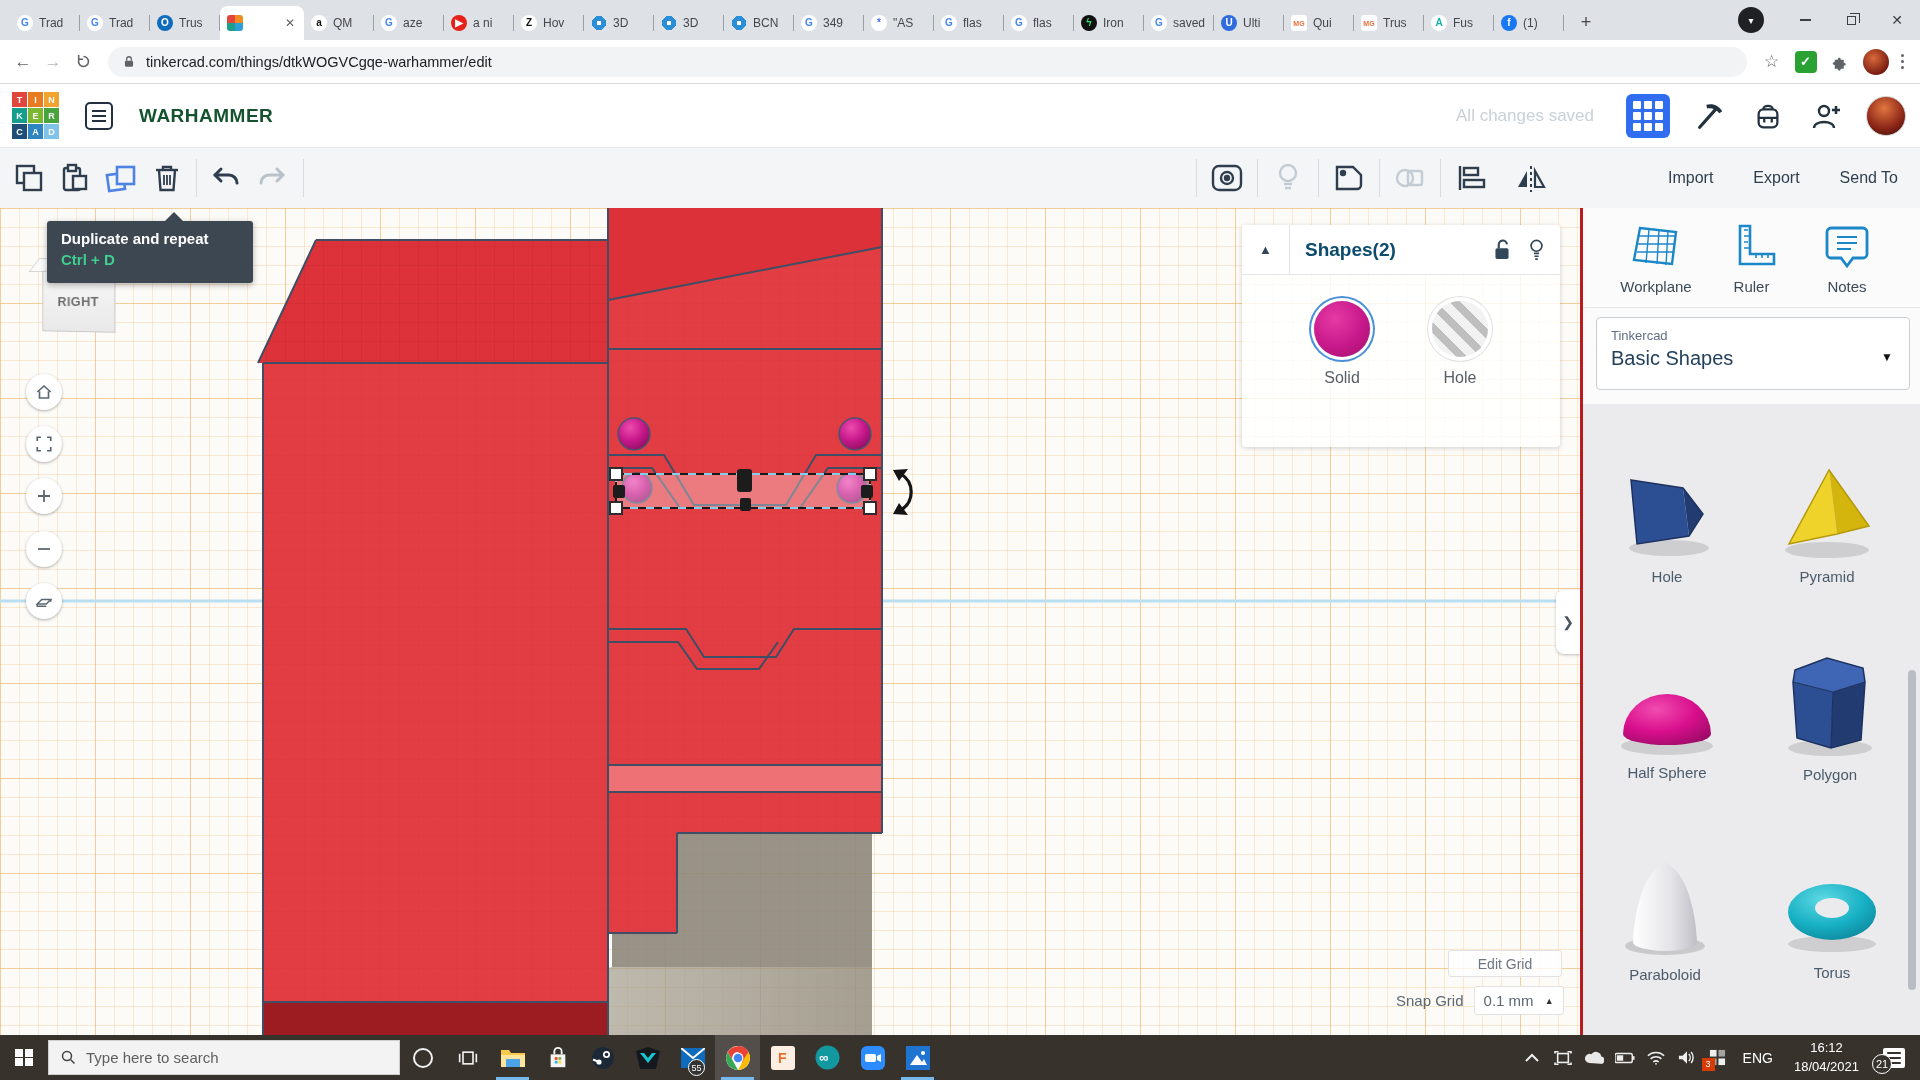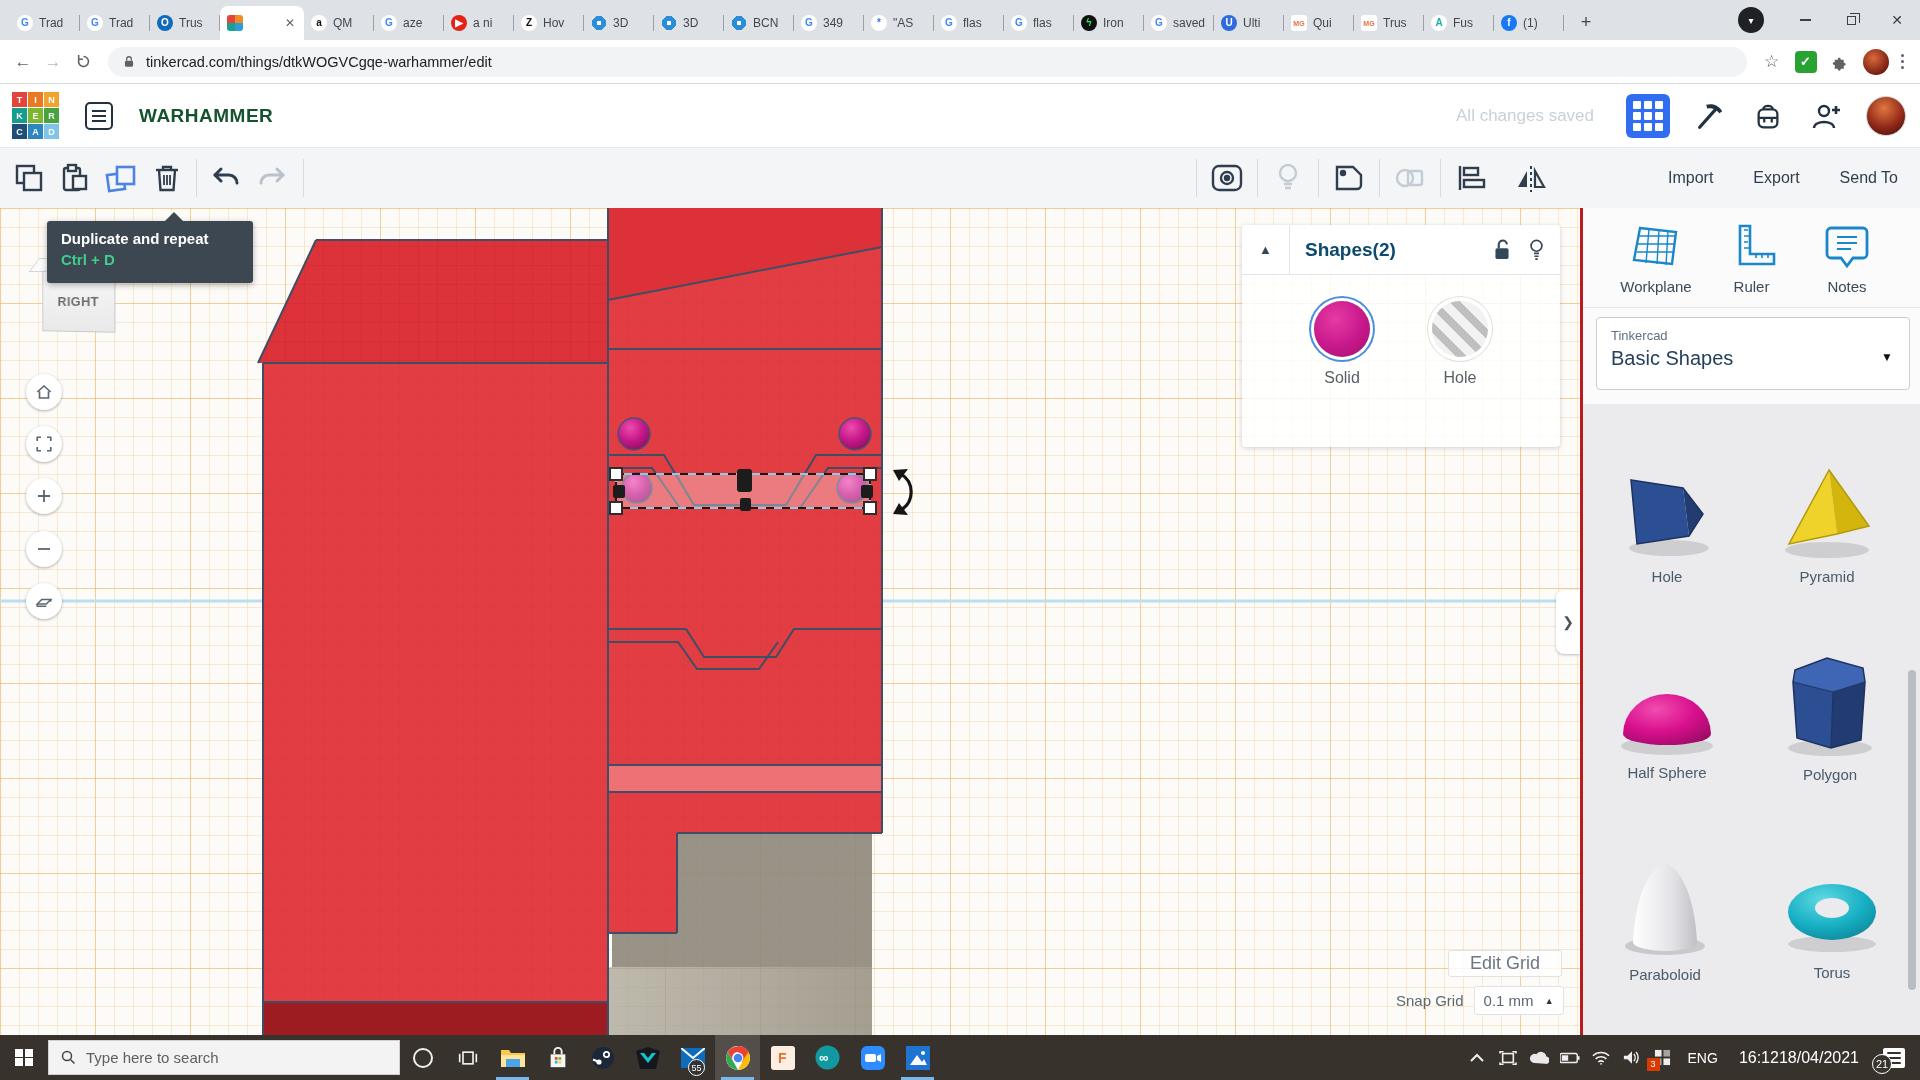--- a/index.html
+++ b/index.html
@@ -78,21 +78,21 @@
 #sp-title{font-size:19px;font-weight:bold;color:#0c4a6e;margin-left:15px;flex:1}
 #sp-icons{display:flex;align-items:center;gap:18px;margin-right:16px}
 #sp-body{height:172px;background:rgba(255,255,255,.82);border-radius:0 0 4px 4px;display:flex;justify-content:center;gap:62px;padding-top:26px}
 .sp-item{display:flex;flex-direction:column;align-items:center;gap:12px}
 .sp-circle-solid{width:56px;height:56px;border-radius:50%;background:radial-gradient(circle at 38% 32%,#e83aa4,#c6188a 55%,#a30f6c);box-shadow:0 0 0 3px #fff,0 0 0 5px #4a90d9}
 .sp-circle-hole{width:56px;height:56px;border-radius:50%;background:repeating-linear-gradient(45deg,#bfbfbf 0 8px,#f2f2f2 8px 17px);box-shadow:0 0 0 4px #fff,0 0 0 5px #e0e0e0}
 .sp-label{font-size:16px;color:#565e66}
 
 #panel-handle{position:absolute;left:1556px;top:382px;width:24px;height:64px;background:#fff;border-radius:8px 0 0 8px;box-shadow:0 1px 3px rgba(0,0,0,.25);display:flex;align-items:center;justify-content:center;font-size:14px;color:#4a5560}
 
-#edit-grid{position:absolute;left:1448px;top:742px;width:114px;height:27px;background:rgba(255,255,255,.8);border:1px solid #e2e2e2;border-radius:3px;display:flex;align-items:center;justify-content:center;font-size:18px;color:#6b7684}
+#edit-grid{position:absolute;left:1448px;top:742px;width:114px;height:27px;background:rgba(255,255,255,.8);border:1px solid #e2e2e2;border-radius:3px;display:flex;align-items:center;justify-content:center;font-size:14px;color:#6b7684}
 #snap-row{position:absolute;left:1396px;top:778px;display:flex;align-items:center;gap:10px}
 #snap-label{font-size:15px;color:#5d6873}
 #snap-box{width:90px;height:29px;background:#fff;border:1px solid #e2e2e2;border-radius:3px;display:flex;align-items:center;justify-content:space-between;padding:0 9px;font-size:15px;color:#5d6873}
 #snap-box .caret{font-size:9px;color:#333}
 
 #sidebar{position:absolute;left:1580px;top:208px;width:340px;height:827px;background:#fbfbfc;border-left:3px solid #b91c1c}
 .sb-tools{display:flex;justify-content:space-between;padding:14px 28px 0 28px}
 .sb-tool{display:flex;flex-direction:column;align-items:center;gap:8px;width:90px}
 .sb-tool .lbl{font-size:15px;color:#3b4a57}
 .sb-divider{height:1px;background:#e4e6e8;margin-top:12px}
@@ -113,21 +113,21 @@
 #tb-search input{border:none;background:transparent;outline:none;font-size:15px;font-family:"Liberation Sans",sans-serif;width:270px;color:#333}
 #tb-search input::placeholder{color:#5f5f5f}
 .tb-item{width:45px;height:45px;display:flex;align-items:center;justify-content:center;position:relative;flex:none}
 .tb-item.open::after{content:"";position:absolute;bottom:0;left:6px;right:6px;height:3px;background:#76b9ed}
 .tb-item.active-app{background:rgba(255,255,255,.14)}
 .badge{position:absolute;right:10px;bottom:4px;min-width:17px;height:17px;border-radius:50%;background:#333;border:1.5px solid #fff;color:#fff;font-size:9px;display:flex;align-items:center;justify-content:center;padding:0 2px}
 #tray{position:absolute;right:0;top:0;height:45px;display:flex;align-items:center;gap:7px;padding-right:6px}
 .tray-ico{width:24px;height:24px;display:flex;align-items:center;justify-content:center;position:relative}
 .tray-badge{position:absolute;left:-4px;bottom:-1px;width:13px;height:13px;background:#d83b01;color:#fff;font-size:9px;display:flex;align-items:center;justify-content:center}
 #lang{font-size:14px;padding:0 6px}
-#clock{display:flex;flex-direction:row;align-items:center;justify-content:center;font-size:16px;line-height:1.45;padding:0 8px}
+#clock{display:flex;flex-direction:column;align-items:center;justify-content:center;font-size:13px;line-height:1.45;padding:0 8px}
 #notif{width:40px;height:45px;display:flex;align-items:center;justify-content:center;position:relative}
 #notif .paper{width:22px;height:20px;background:#fff;border-radius:2px;display:flex;flex-direction:column;gap:3px;padding:4px}
 #notif .paper i{height:2px;background:#38322d;border-radius:1px}
 #notif .count{position:absolute;left:-2px;bottom:6px;width:20px;height:20px;border-radius:50%;border:1.5px solid #fff;background:#38322d;color:#fff;font-size:11px;display:flex;align-items:center;justify-content:center}
 svg{display:block}
 </style>
 </head>
 <body>
 
 <div id="tabstrip">

